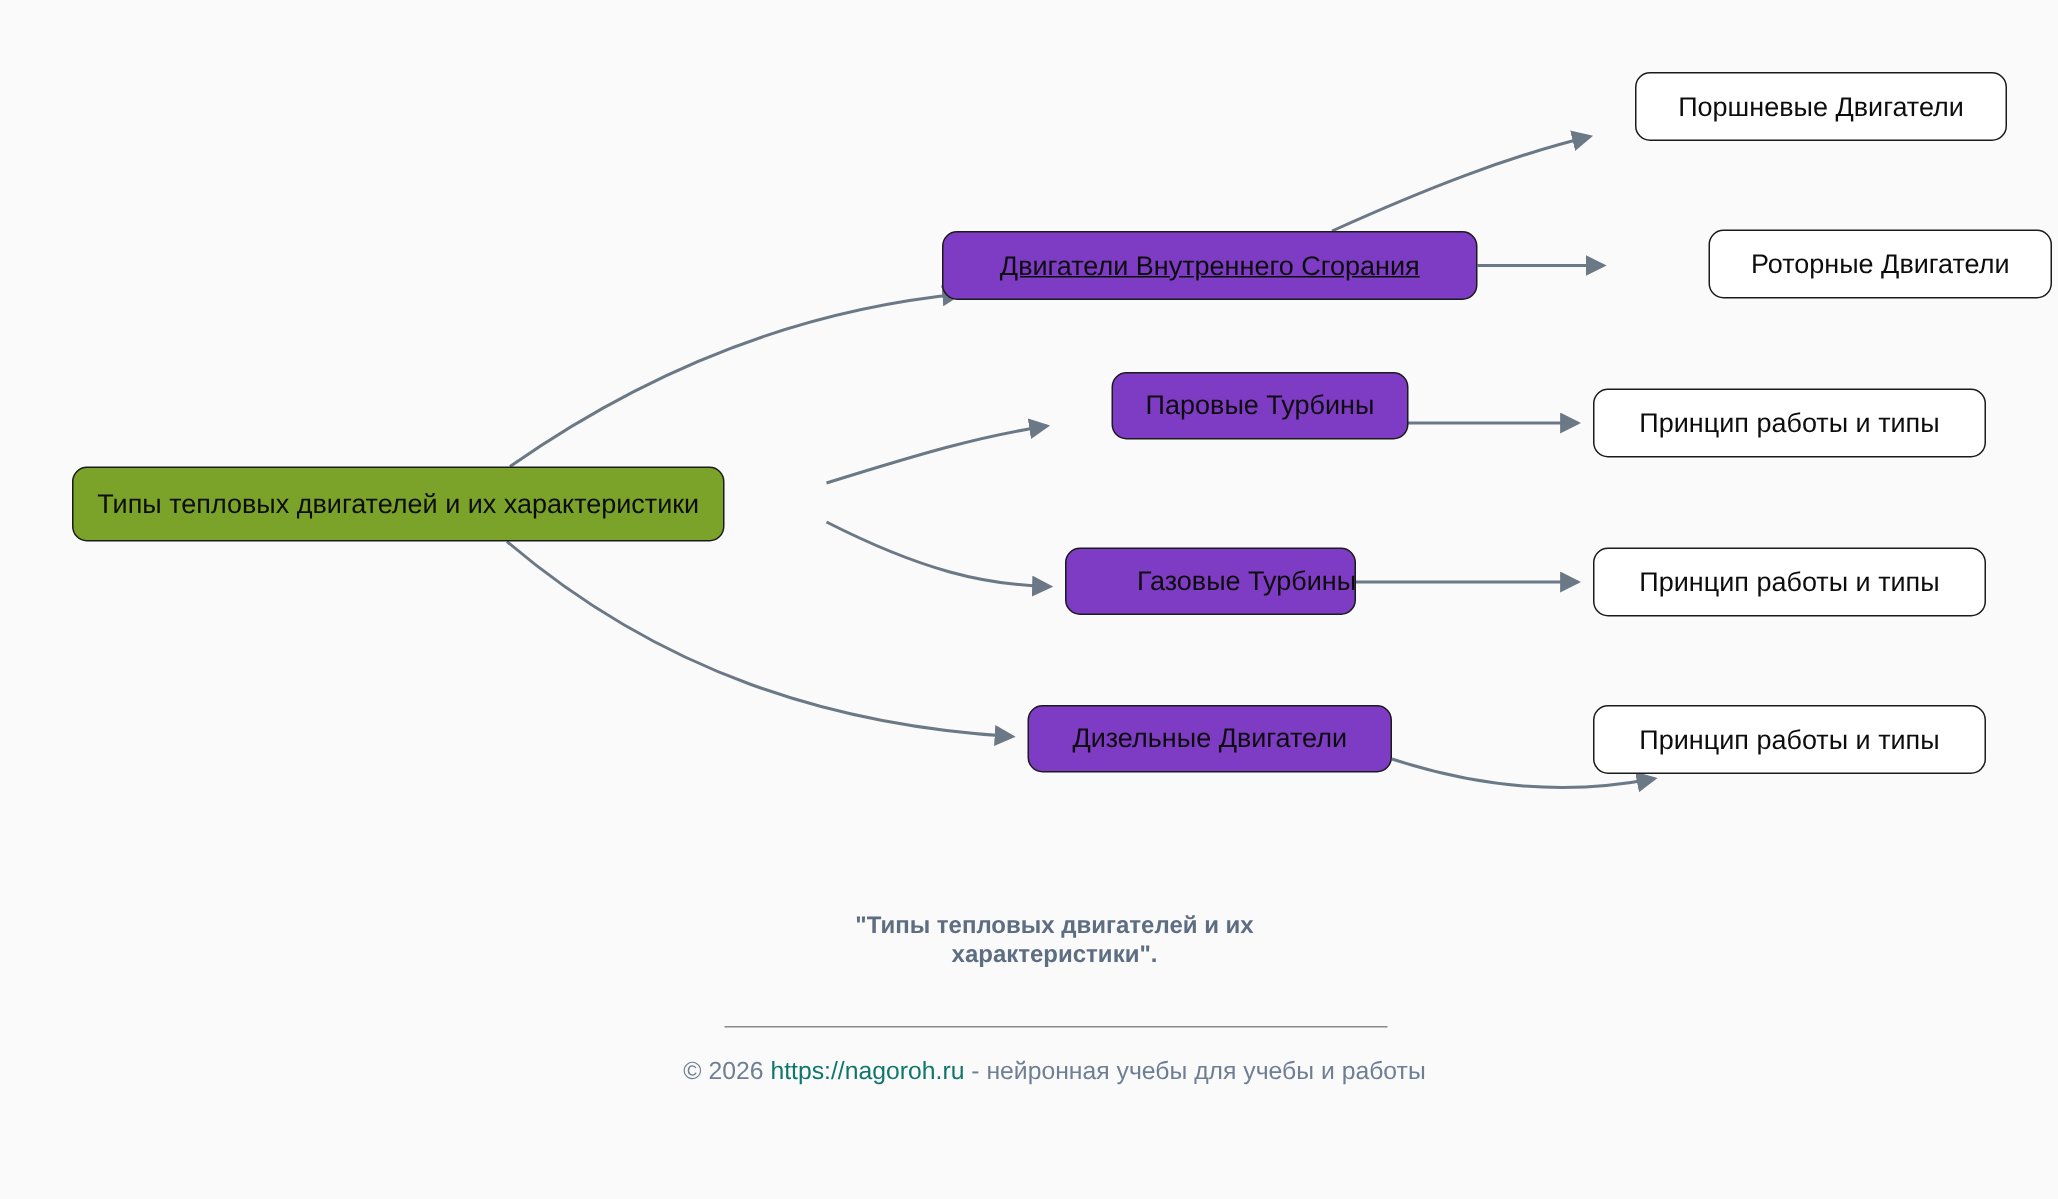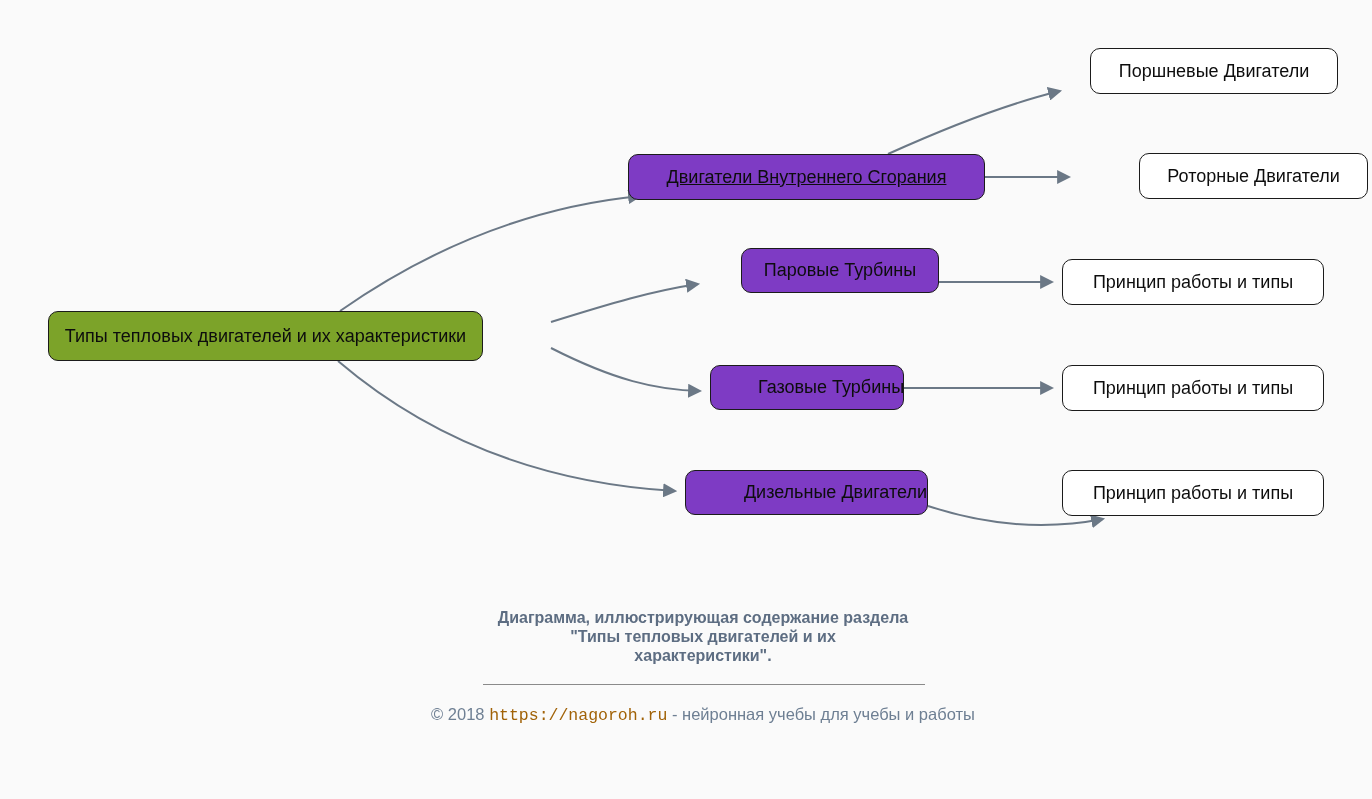--- a/index.html
+++ b/index.html
@@ -37,21 +37,21 @@
     color:#0d0d0d;
     white-space:nowrap;
     text-align:center;
   }
   .node-root{left:48px;top:311px;width:435px;height:50px;background:var(--root-fill);}
   .node-branch{background:var(--branch-fill);}
   .node-leaf{background:var(--leaf-fill);}
   .node-ice{left:628px;top:154px;width:357px;height:46px;text-decoration:underline;}
   .node-steam{left:708px;top:248px;width:198px;height:45px;margin-left:33px;}
   .node-gas{left:710px;top:365px;width:194px;height:45px;padding-left:48px;}
-  .node-diesel{left:685px;top:470px;width:243px;height:45px;justify-content:flex-end;}
+  .node-diesel{left:685px;top:470px;width:243px;height:45px;}
   .node-piston{left:1070px;top:48px;width:248px;height:46px;margin-left:20px;}
   .node-rotary{left:1139px;top:153px;width:229px;height:46px;}
   .node-p1{left:1062px;top:259px;width:262px;height:46px;}
   .node-p2{left:1062px;top:365px;width:262px;height:46px;}
   .node-p3{left:1062px;top:470px;width:262px;height:46px;}
   .caption{
     position:absolute;left:393px;top:608px;width:620px;
     text-align:center;
     font-weight:bold;
     font-size:16px;
@@ -62,23 +62,22 @@
     position:absolute;left:483px;top:684px;width:442px;height:0;
     border-top:1px solid #8a8a8a;
   }
   .footer{
     position:absolute;left:343px;top:705px;width:720px;
     text-align:center;
     font-size:16.5px;
     color:var(--footer-color);
   }
   .footer a{
-    color:#a16207;
+    color:#0f766e;
     text-decoration:none;
-    font-family:Liberation Mono, monospace;
   }
 </style>
 </head>
 <body>
 
 <svg class="edges" viewBox="0 0 1372 799" xmlns="http://www.w3.org/2000/svg">
   <defs>
     <marker id="arrow" viewBox="0 0 10 10" refX="8.5" refY="5" markerWidth="7" markerHeight="7" orient="auto-start-reverse">
       <path d="M0,0 L10,5 L0,10 z" fill="#6B7886"></path>
     </marker>
@@ -121,22 +120,21 @@
   <span>Принцип работы и типы</span>
 </div>
 <div class="node node-leaf node-p2">
   <span>Принцип работы и типы</span>
 </div>
 <div class="node node-leaf node-p3">
   <span>Принцип работы и типы</span>
 </div>
 
 <div class="caption">
-  <div>Диаграмма, иллюстрирующая содержание раздела</div>
   <div>"Типы тепловых двигателей и их</div>
   <div>характеристики".</div>
 </div>
 
 <div class="divider"></div>
 
 <div class="footer">
-  <span>© 2018 </span><a href="#">https://nagoroh.ru</a><span> - нейронная учебы для учебы и работы</span>
+  <span>© 2026 </span><a href="#">https://nagoroh.ru</a><span> - нейронная учебы для учебы и работы</span>
 </div>
 
 </body></html>

